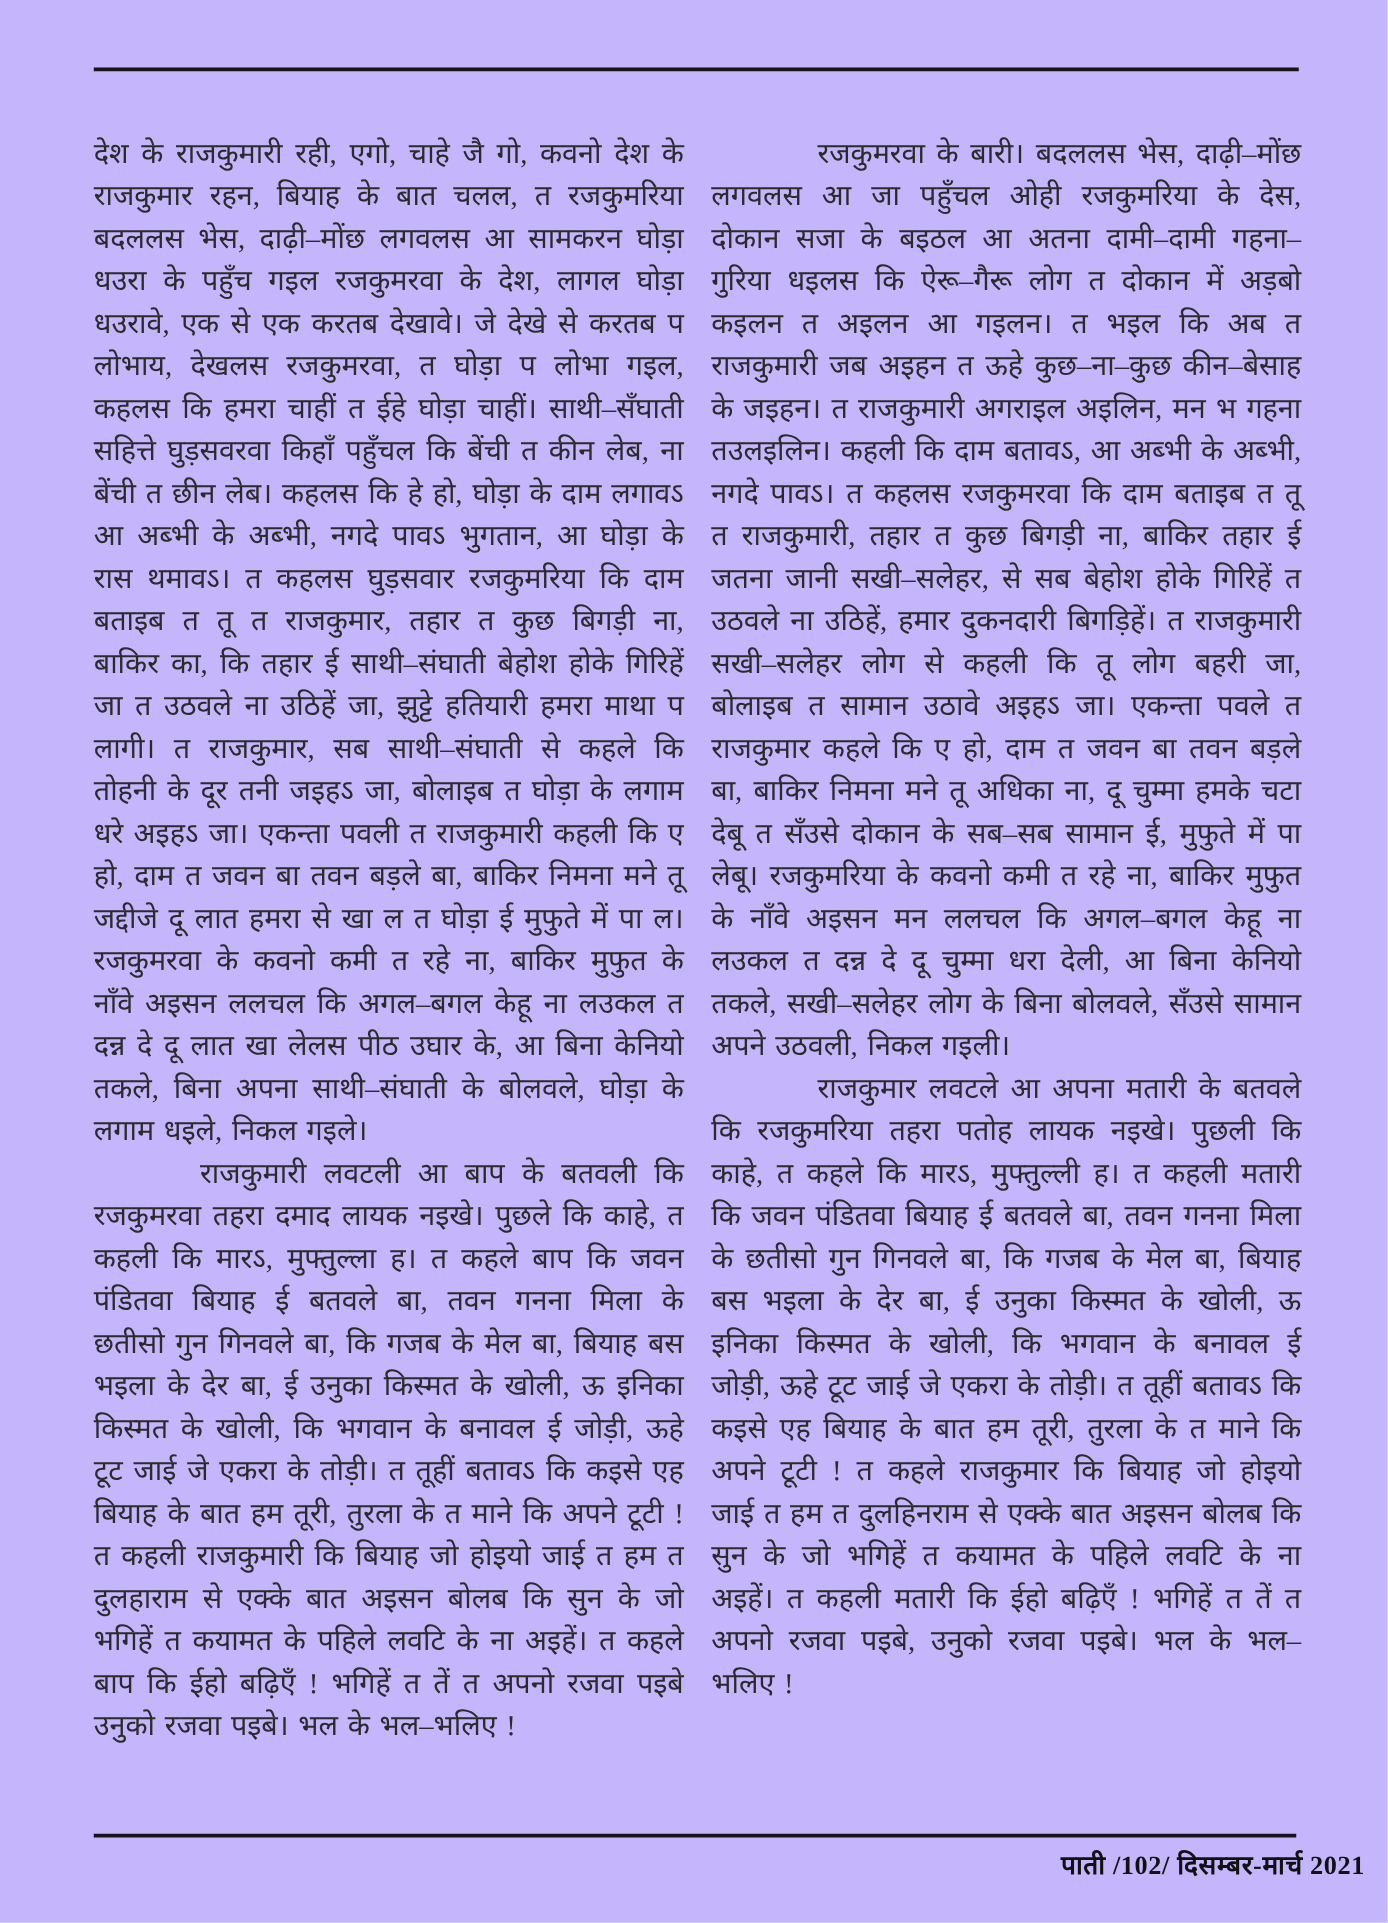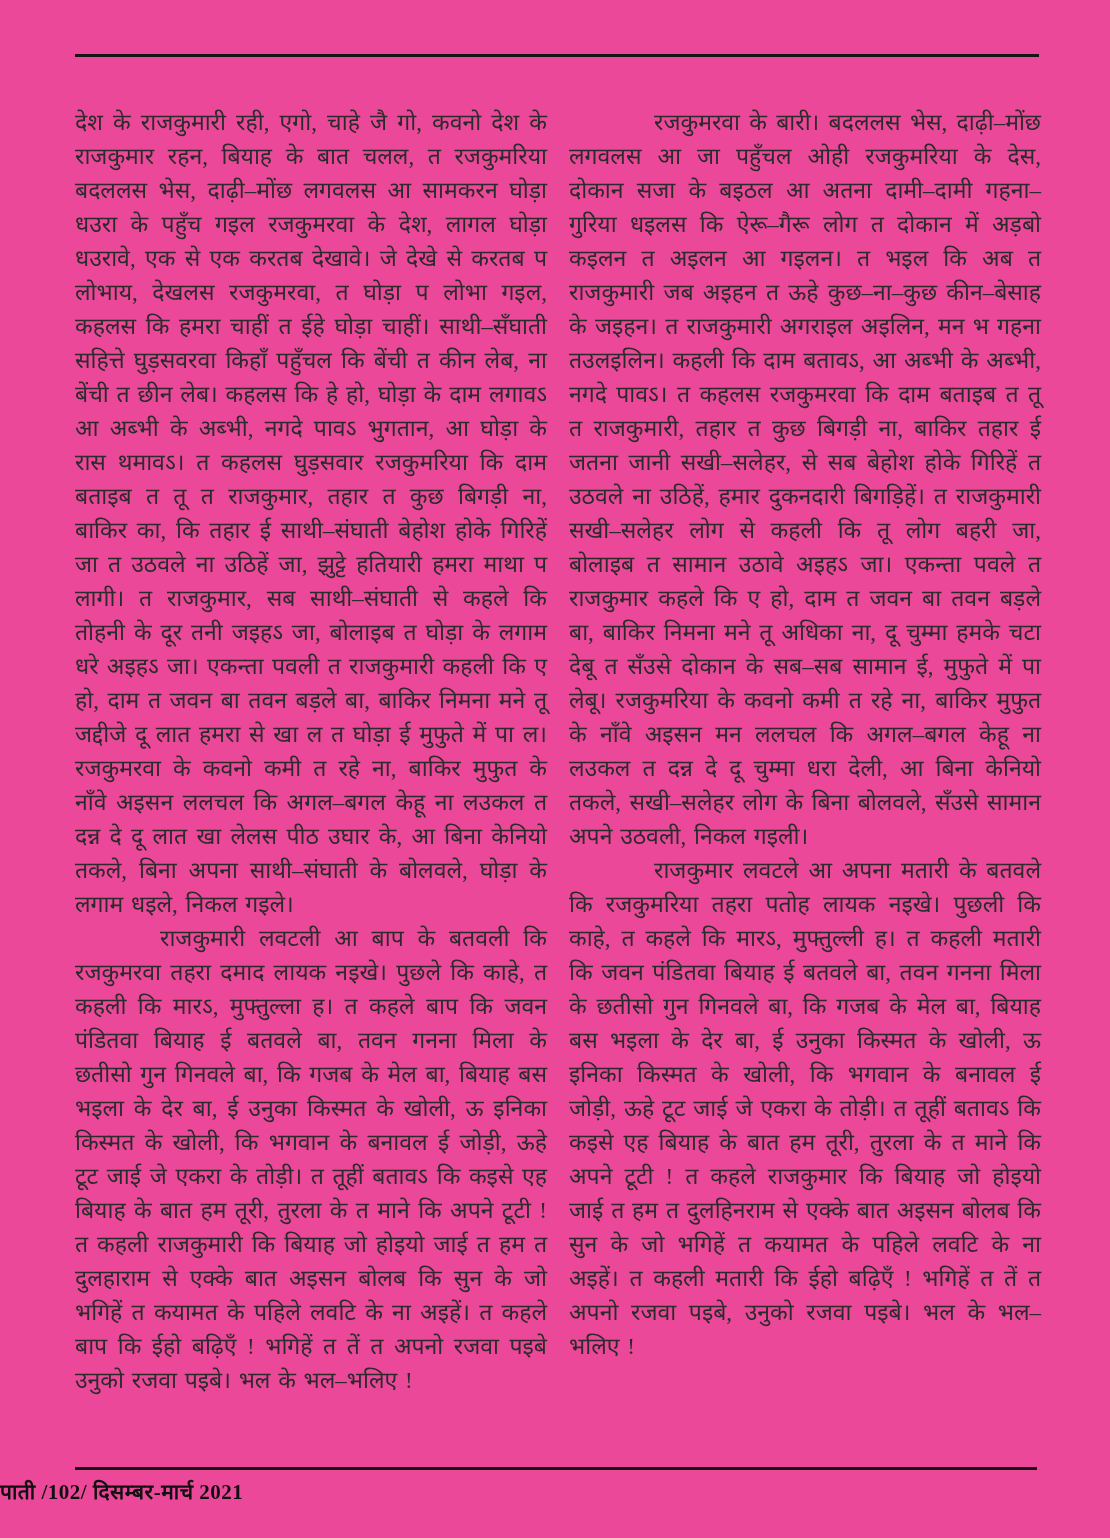--- a/index.html
+++ b/index.html
@@ -10,21 +10,21 @@
   body {
     width: 1110px;
     height: 1538px;
     position: relative;
     font-family: "DejaVu Sans", sans-serif;
     overflow: hidden;
   }
   .page {
     position: absolute;
     inset: 0;
-    background: #ec4899;
+    background: #c4b5fd;
   }
   .rule {
     position: absolute;
     background: #161616;
     height: 3px;
   }
   .rule-top {
     left: 75px;
     top: 54px;
     width: 964px;
@@ -58,21 +58,21 @@
   }
   .para.indent {
     text-indent: 85px;
     font-family: Liberation Serif, serif;
   }
   .footer {
     position: absolute;
     left: 0;
     top: 1477px;
     width: 1092px;
-    text-align: left;
+    text-align: right;
     font-family: "Liberation Serif", "DejaVu Serif", serif;
     font-weight: bold;
     font-size: 21px;
     color: #111111;
     letter-spacing: 0.5px;
   }
 </style>
 </head>
 <body>
 

